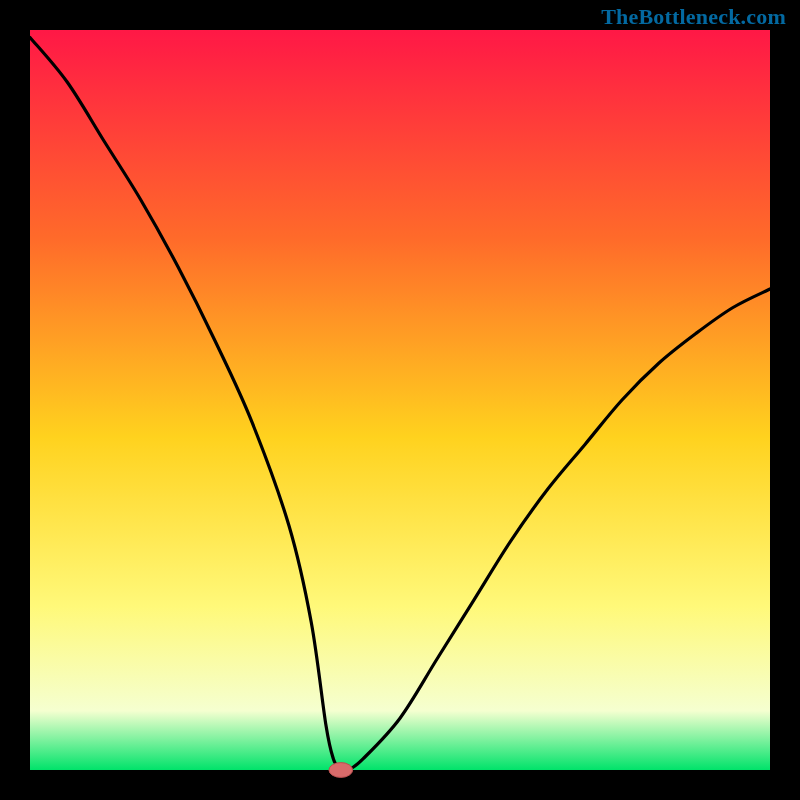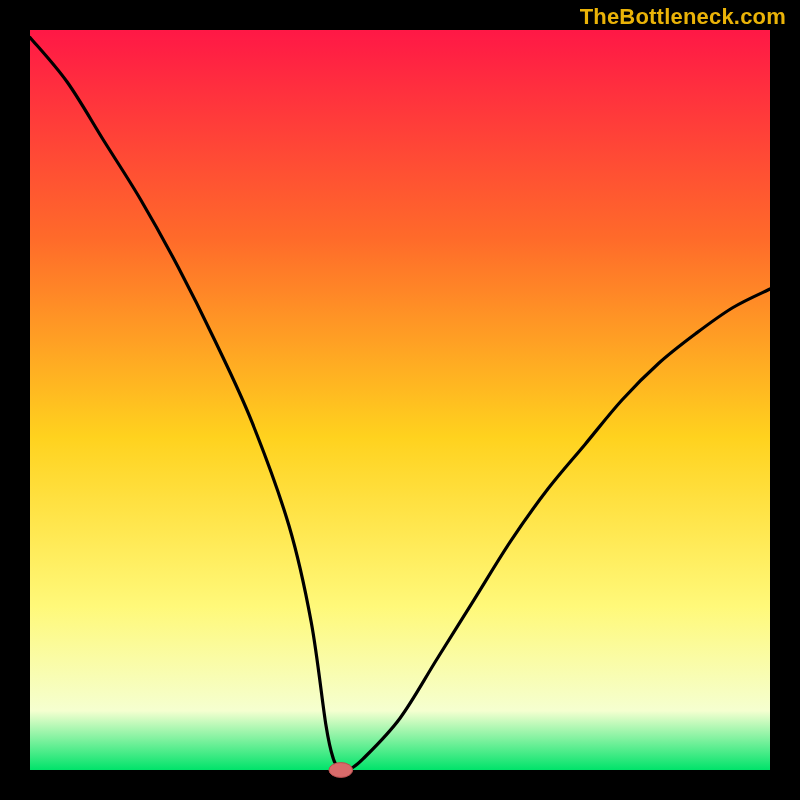--- a/index.html
+++ b/index.html
@@ -13,24 +13,24 @@
   .frame {
     position: relative;
     width: 800px;
     height: 800px;
     background: #000;
   }
   .watermark {
     position: absolute;
     top: 4px;
     right: 14px;
-    font-family: Liberation Sans, sans-serif;
+    font-family: Liberation Serif, serif;
     font-size: 22px;
     font-weight: 600;
-    color: #eab308;
+    color: #0369a1;
     letter-spacing: 0.2px;
     z-index: 10;
   }
   svg {
     position: absolute;
     top: 0;
     left: 0;
   }
 </style>
 </head>

